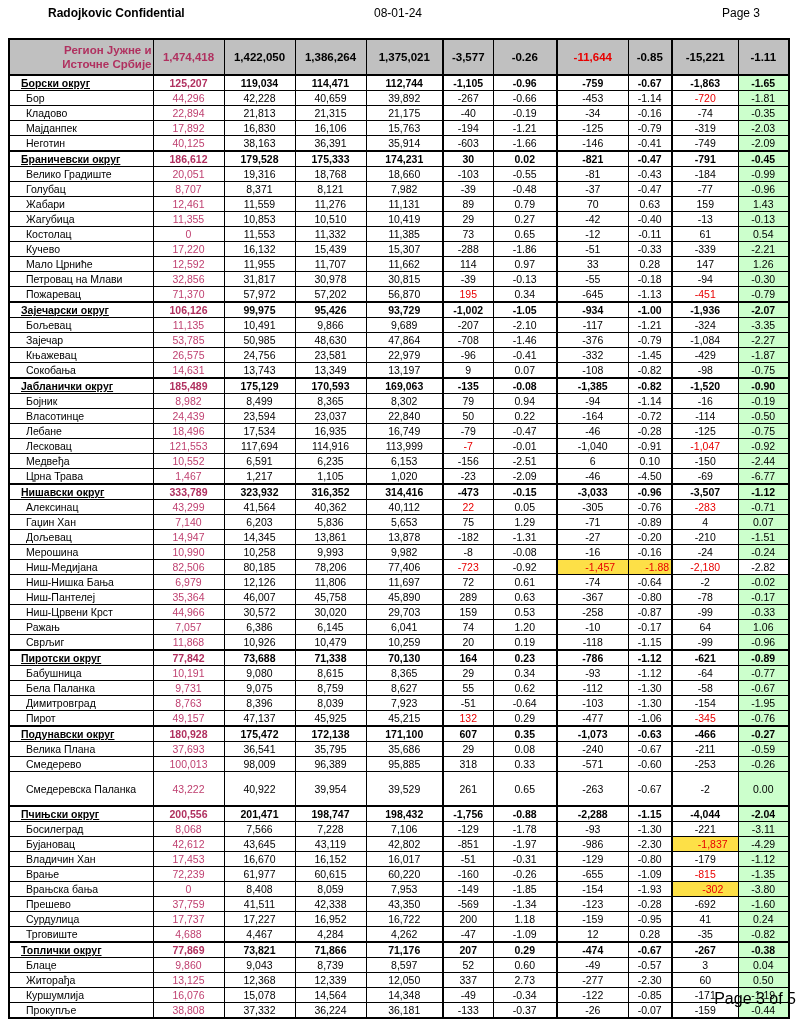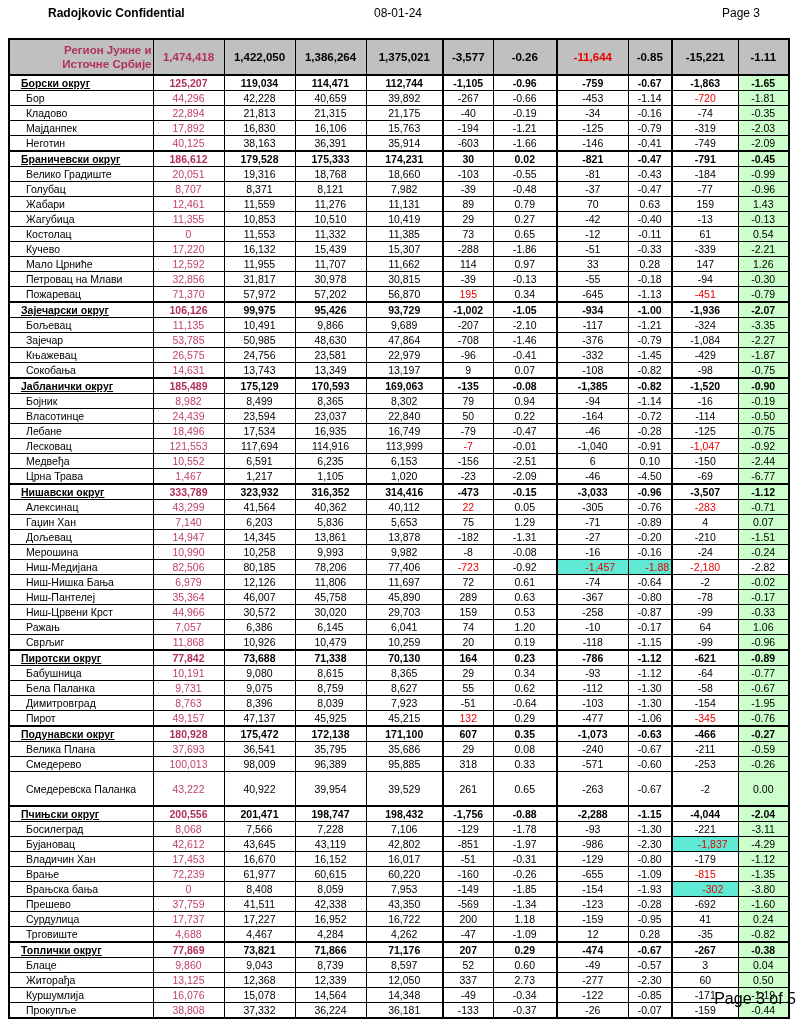--- a/index.html
+++ b/index.html
@@ -28,21 +28,21 @@
   thead th.name{text-align:right;padding-left:16px;white-space:normal;line-height:1.25;}
   td.name{text-align:left;padding-left:16px;}
   tr.district td{font-weight:bold;border-top:2px solid #000;}
   tr.district td.name{padding-left:11px;text-decoration:underline;}
   .thickL{border-left:2px solid #000 !important;}
   .pink{color:#bf4070;}
   tr.district .pink, thead .pink{color:#b0305f;}
   .green{background:#ccffcc;font-weight:normal;}
   .lastWhite{font-weight:normal;}
   .red{color:#e80000;}
-  .yellow{background:#5eead4;padding-left:16px;}
+  .yellow{background:#fde047;padding-left:16px;}
   tr.tall td{height:33px;margin-left:17px;}
 </style>
 </head>
 <body>
 
 <div class="pagehead">
   <span class="ph-left">Radojkovic Confidential</span>
   <span class="ph-center">08-01-24</span>
   <span class="ph-right">Page 3</span>
 </div>

